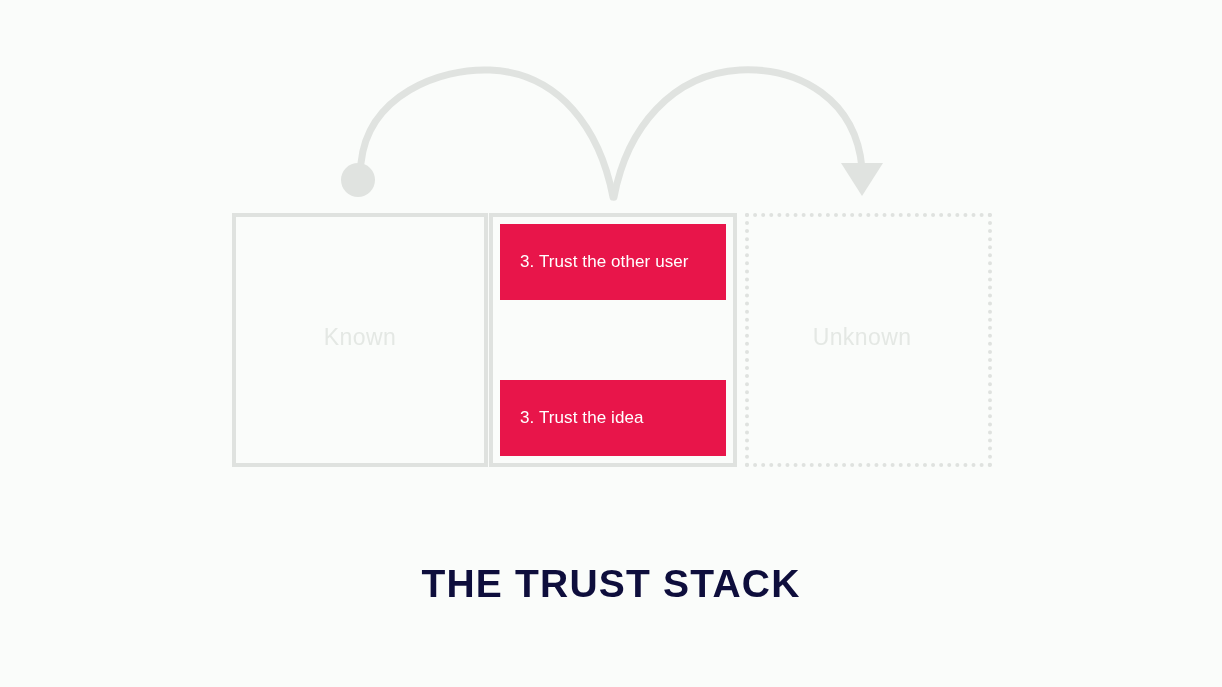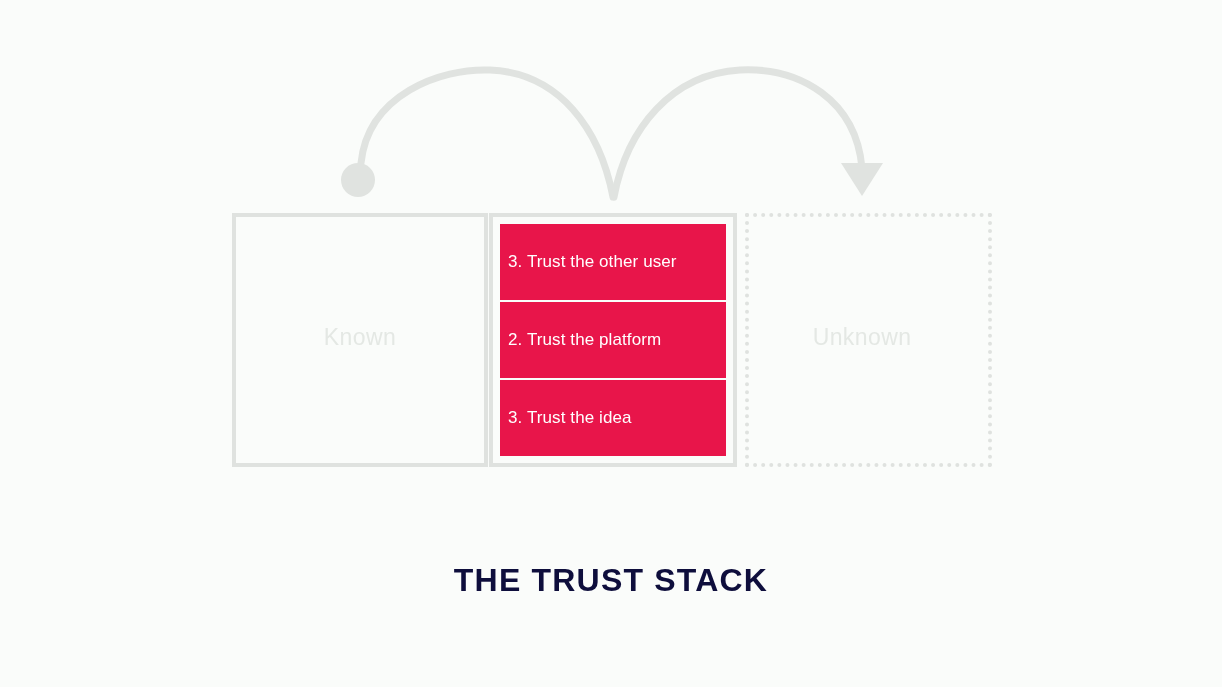--- a/index.html
+++ b/index.html
@@ -63,21 +63,21 @@
     display: flex;
     flex-direction: column;
     justify-content: space-between;
     padding: 7px;
   }
   .stack-item {
     background: #e8154a;
     height: 76px;
     display: flex;
     align-items: center;
-    padding-left: 8px;
+    padding-left: 20px;
     box-sizing: border-box;
     color: #ffffff;
     font-size: 17px;
     font-weight: 400;
     letter-spacing: 0.1px;
     white-space: nowrap;
   }
 
   .zone-label {
     position: absolute;
@@ -91,21 +91,21 @@
   }
   .zone-label.known  { left: 240px; }
   .zone-label.unknown{ left: 742px; }
 
   .page-title {
     position: absolute;
     left: 0;
     top: 562px;
     width: 1222px;
     text-align: center;
-    font-size: 32px;
+    font-size: 39px;
     font-weight: bold;
     color: #0e0e3c;
     letter-spacing: 1.2px;
   }
 </style>
 </head>
 <body>
 
 <div id="stage">
 
@@ -121,19 +121,18 @@
   </svg>
 
   <div class="known-box"></div>
   <div class="zone-label known">Known</div>
 
   <div class="unknown-box"></div>
   <div class="zone-label unknown">Unknown</div>
 
   <div class="stack-frame">
     <div class="stack-item">3. Trust the other user</div>
-    <div class="stack-item">2. Trust the platform</div>
     <div class="stack-item">3. Trust the idea</div>
   </div>
 
   <div class="page-title">THE TRUST STACK</div>
 
 </div>
 
 </body></html>

